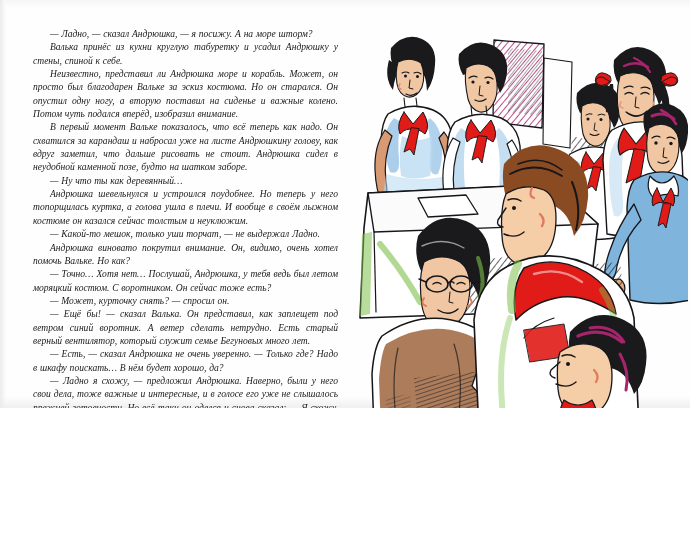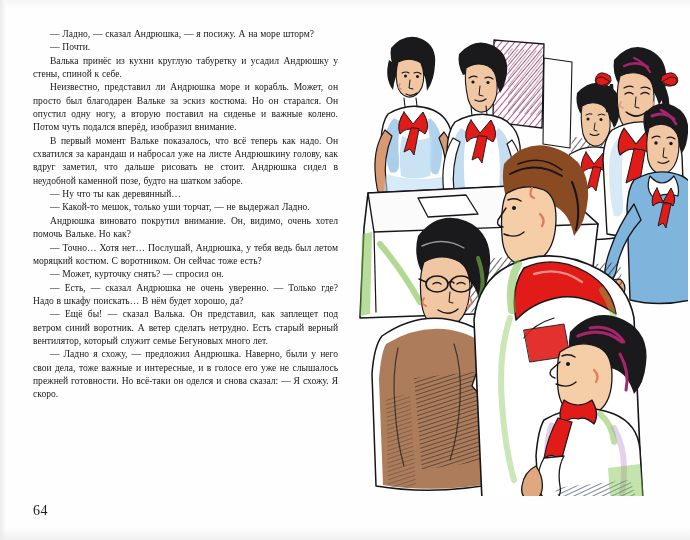--- a/index.html
+++ b/index.html
@@ -1,18 +1,18 @@
 <!DOCTYPE html>
 <html><head>
 <meta charset="utf-8">
 <style>
   html,body{margin:0;padding:0;background:#ffffff;}
   body{width:690px;height:540px;overflow:hidden;
        font-family:"Liberation Serif","DejaVu Serif",serif;}
-  #scan{position:relative;width:690px;height:540px;background:#fefefe;overflow:hidden;}
+  #scan{position:relative;width:690px;height:408px;background:#fefefe;overflow:hidden;font-style:italic;}
 
   
   .edge-left{position:absolute;left:0;top:0;width:6px;height:540px;
              background:linear-gradient(90deg,#e8e8ea,#fdfdfd);opacity:.85;}
   .edge-bottom{position:absolute;left:0;bottom:0;width:690px;height:12px;
              background:linear-gradient(0deg,#ececee,rgba(253,253,253,0));opacity:.8;}
   .edge-top{position:absolute;left:0;top:0;width:690px;height:8px;
              background:linear-gradient(180deg,#f1f1f3,rgba(253,253,253,0));opacity:.7;}
 
   
@@ -35,31 +35,31 @@
 
 <div id="scan">
 
   <div class="edge-top"></div>
   <div class="edge-left"></div>
   <div class="edge-bottom"></div>
 
   <div id="page-left">
     <div id="body-text">
         <p>— Ладно, — сказал Андрюшка, — я посижу. А на море шторм?</p>
-        <p>— Почти.</p>
         <p>Валька принёс из кухни круглую табуретку и усадил Андрюшку у стены, спиной к себе.</p>
         <p>Неизвестно, представил ли Андрюшка море и корабль. Может, он просто был благодарен Вальке за эскиз костюма. Но он старался. Он опустил одну ногу, а вторую поставил на сиденье и важные колено. Потом чуть подался вперёд, изобразил внимание.</p>
         <p>В первый момент Вальке показалось, что всё теперь как надо. Он схватился за карандаш и набросал уже на листе Андрюшкину голову, как вдруг заметил, что дальше рисовать не стоит. Андрюшка сидел в неудобной каменной позе, будто на шатком заборе.</p>
         <p>— Ну что ты как деревянный…</p>
+        <p>Андрюшка шевельнулся и устроился поудобнее. Но теперь у него топорщилась куртка, а голова ушла в плечи. И вообще в своём лыжном костюме он казался сейчас толстым и неуклюжим.</p>
         <p>— Какой-то мешок, только уши торчат, — не выдержал Ладно.</p>
         <p>Андрюшка виновато покрутил внимание. Он, видимо, очень хотел помочь Вальке. Но как?</p>
         <p>— Точно… Хотя нет… Послушай, Андрюшка, у тебя ведь был летом моряцкий костюм. С воротником. Он сейчас тоже есть?</p>
         <p>— Может, курточку снять? — спросил он.</p>
+        <p>— Ещё бы! — сказал Валька. Он представил, как заплещет под ветром синий воротник. А ветер сделать нетрудно. Есть старый верный вентилятор, который служит семье Бегуновых много лет.</p>
         <p>— Есть, — сказал Андрюшка не очень уверенно. — Только где? Надо в шкафу поискать… В нём будет хорошо, да?</p>
-        <p>— Ещё бы! — сказал Валька. Он представил, как заплещет под ветром синий воротник. А ветер сделать нетрудно. Есть старый верный вентилятор, который служит семье Бегуновых много лет.</p>
         <p>— Ладно я схожу, — предложил Андрюшка. Наверно, были у него свои дела, тоже важные и интересные, и в голосе его уже не слышалось прежней готовности. Но всё-таки он оделся и снова сказал: — Я схожу. Я скоро.</p>
       </div>
     <div id="folio">64</div>
   </div>
 
   <div id="page-right">
 
     <div id="illus">
       <svg viewBox="0 0 330 478" xmlns="http://www.w3.org/2000/svg">
         <defs>

